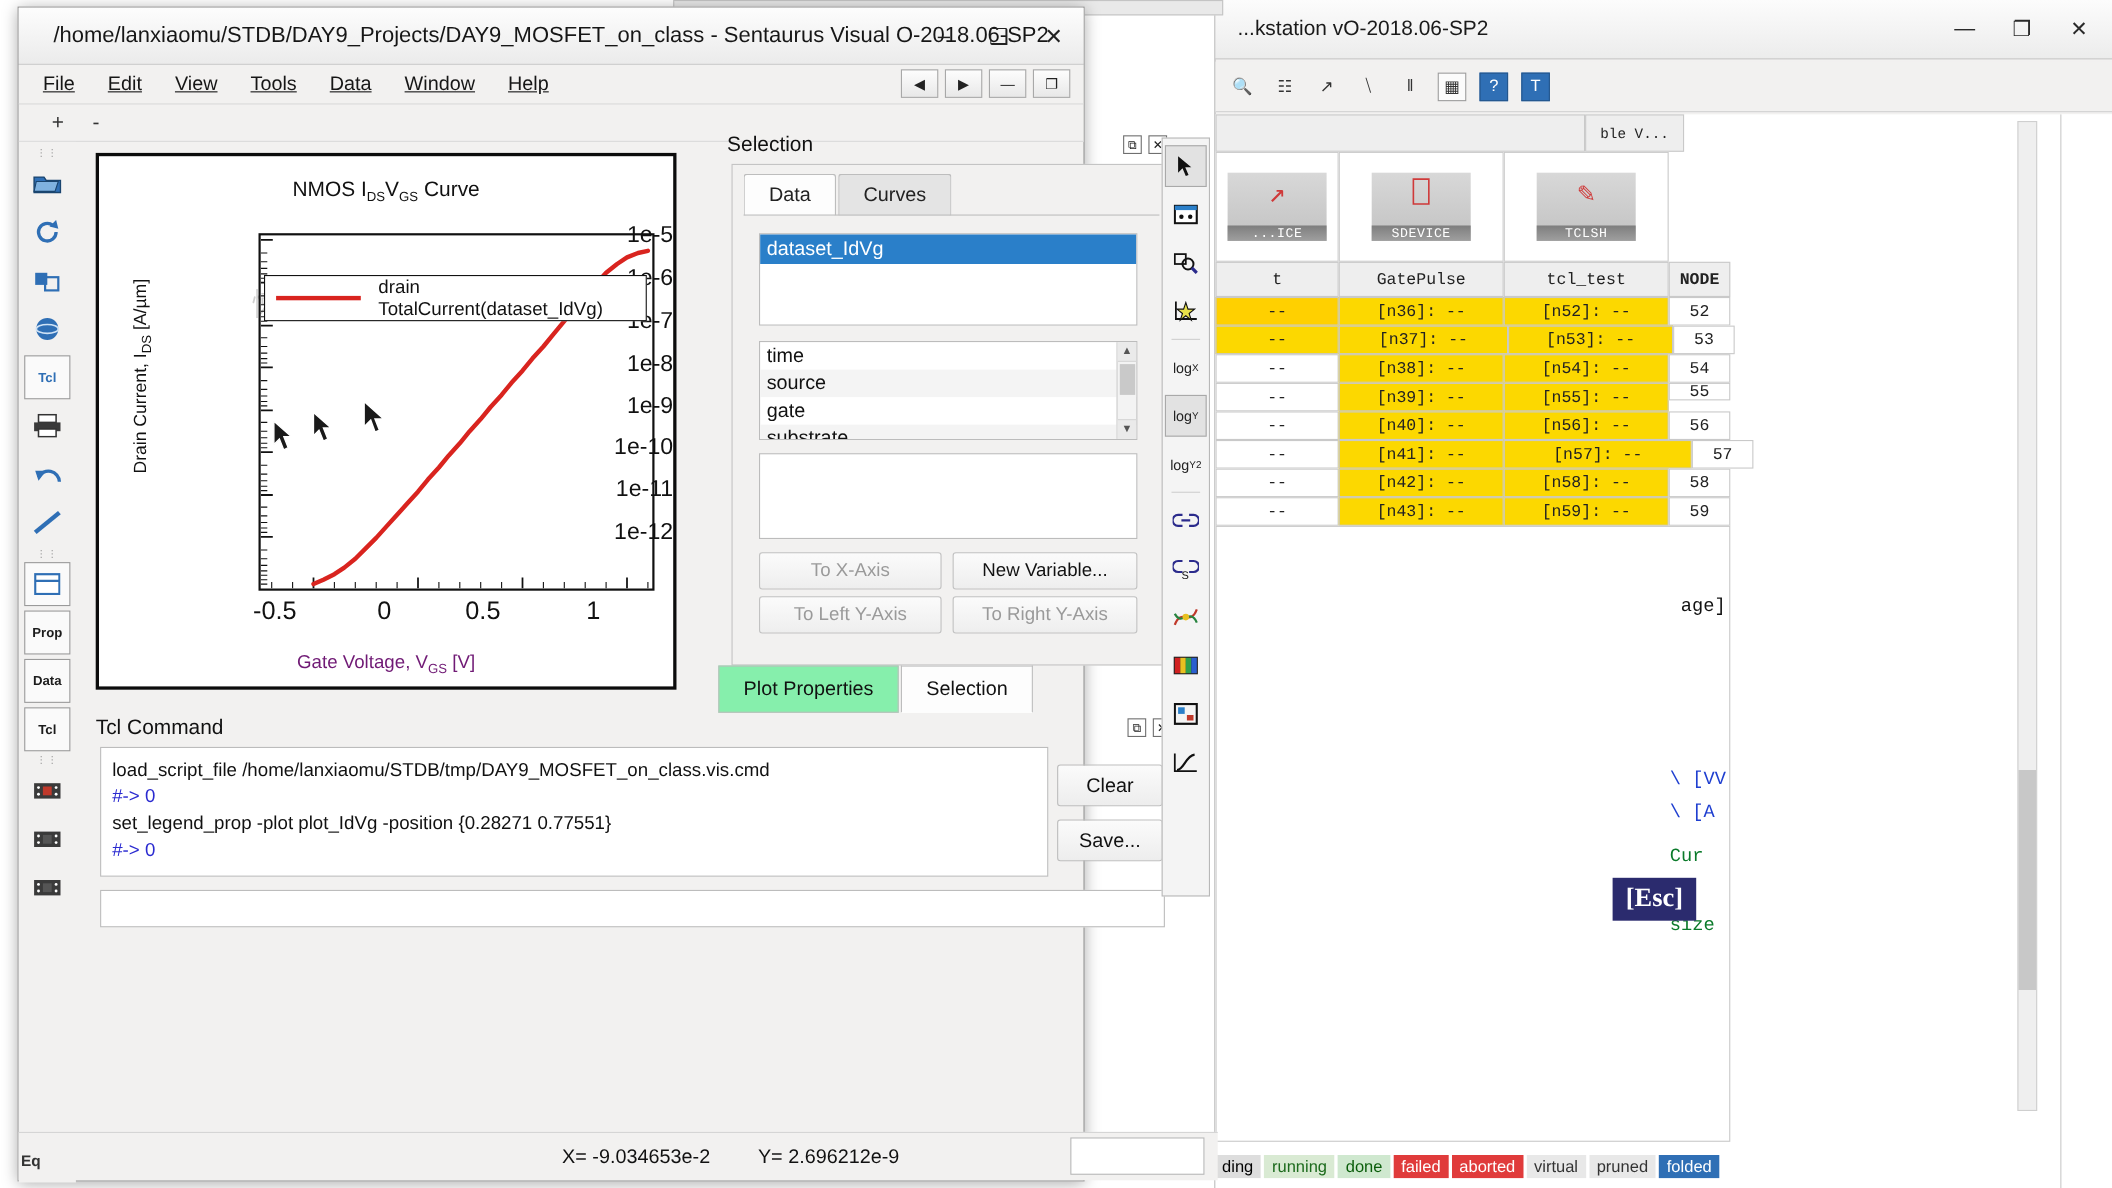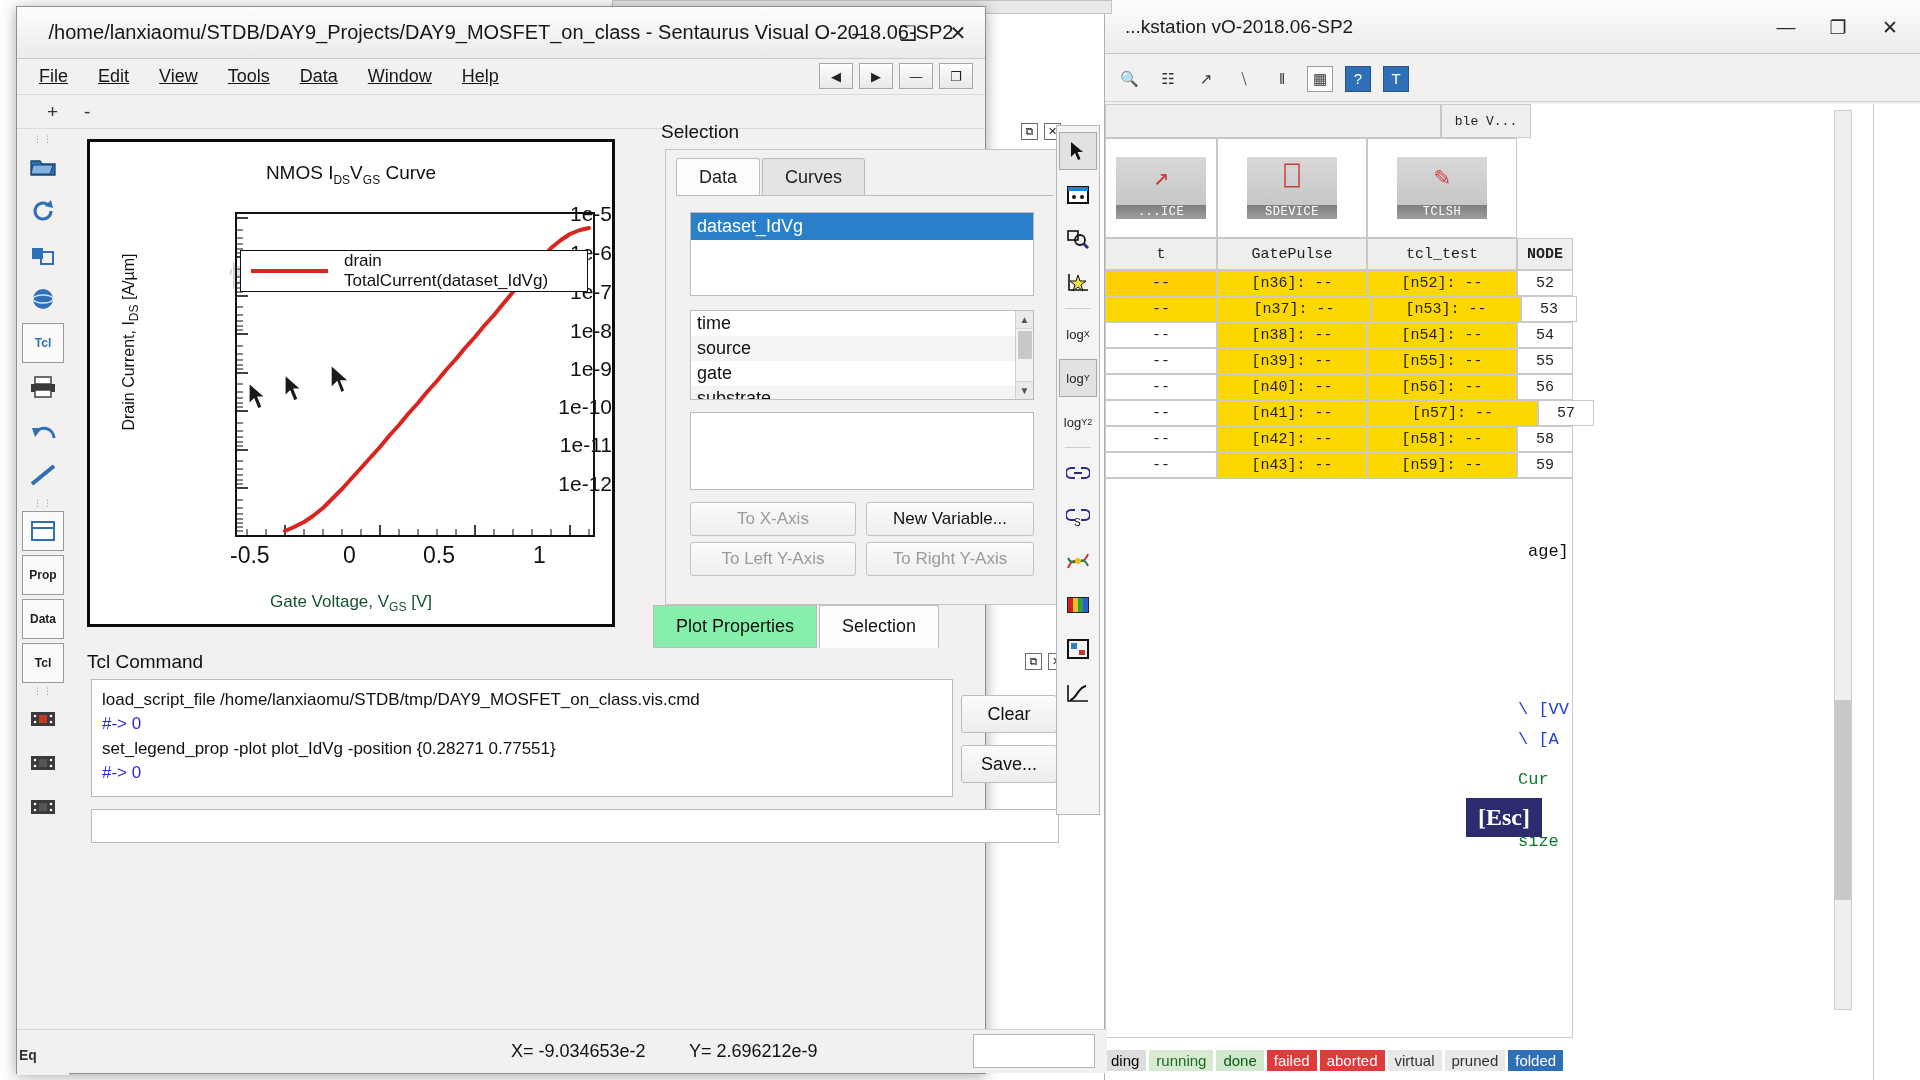--- a/index.html
+++ b/index.html
@@ -126,21 +126,21 @@
     border-left:2px solid #111; border-bottom:2px solid #111; border-top:2px solid #111; border-right:2px solid #111; }
   #plot-svg { position:absolute; left:0; top:0; }
 
   .ytick-label { position:absolute; right:0; font-size:21px; color:#111; text-align:right;
     font-family:"Liberation Sans", sans-serif; }
   .xtick-label { position:absolute; font-size:23px; color:#111; text-align:left; }
 
   #ylabel { position:absolute; left:30px; top:200px; width:230px;
     transform:rotate(-90deg) translate(-50%,0); transform-origin:left top;
     font-size:16px; color:#111; text-align:center; }
-  #xlabel { position:absolute; left:0; right:0; top:450px; text-align:center; font-size:17px; color:#14532d; }
+  #xlabel { position:absolute; left:0; right:0; top:450px; text-align:center; font-size:17px; color:#701a75; }
 
   #legend-box { position:absolute; left:150px; top:108px; width:348px; height:42px;
     background:#fff; border:1px solid #111; display:flex; align-items:center; padding-left:10px; }
   #legend-line { width:78px; height:4px; background:#d9241f; margin-right:16px; }
   #legend-text { font-size:17px; color:#111; }
 
   #watermark { position:absolute; left:140px; top:115px; font-size:28px; color:#cfcfcf;
     font-family:"DejaVu Sans", sans-serif; }
 
   
@@ -287,21 +287,21 @@
     <div class="bgrow">
       <div class="bgcell" style="width:112px;height:26px">--</div>
       <div class="bgcell yellow" style="width:150px;height:26px">[n38]: --</div>
       <div class="bgcell yellow" style="width:150px;height:26px">[n54]: --</div>
       <div class="bgcell" style="width:56px;height:26px">54</div>
     </div>
     <div class="bgrow">
       <div class="bgcell" style="width:112px;height:26px">--</div>
       <div class="bgcell yellow" style="width:150px;height:26px">[n39]: --</div>
       <div class="bgcell yellow" style="width:150px;height:26px">[n55]: --</div>
-      <div class="bgcell" style="width:56px;height:26px">55</div>
+      <div class="bgcell" style="width:56px;height:16px">55</div>
     </div>
     <div class="bgrow">
       <div class="bgcell" style="width:112px;height:26px">--</div>
       <div class="bgcell yellow" style="width:150px;height:26px">[n40]: --</div>
       <div class="bgcell yellow" style="width:150px;height:26px">[n56]: --</div>
       <div class="bgcell" style="width:56px;height:26px">56</div>
     </div>
     <div class="bgrow">
       <div class="bgcell" style="width:112px;height:26px">--</div>
       <div class="bgcell yellow" style="width:150px;height:26px">[n41]: --</div>

